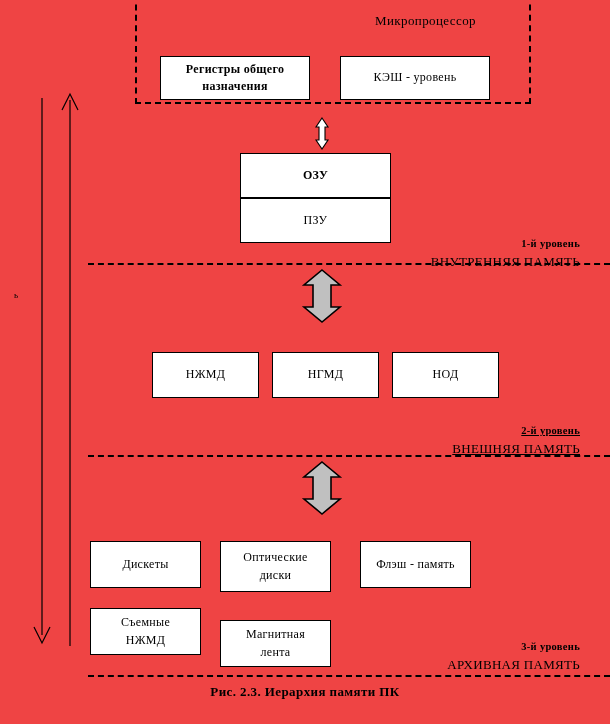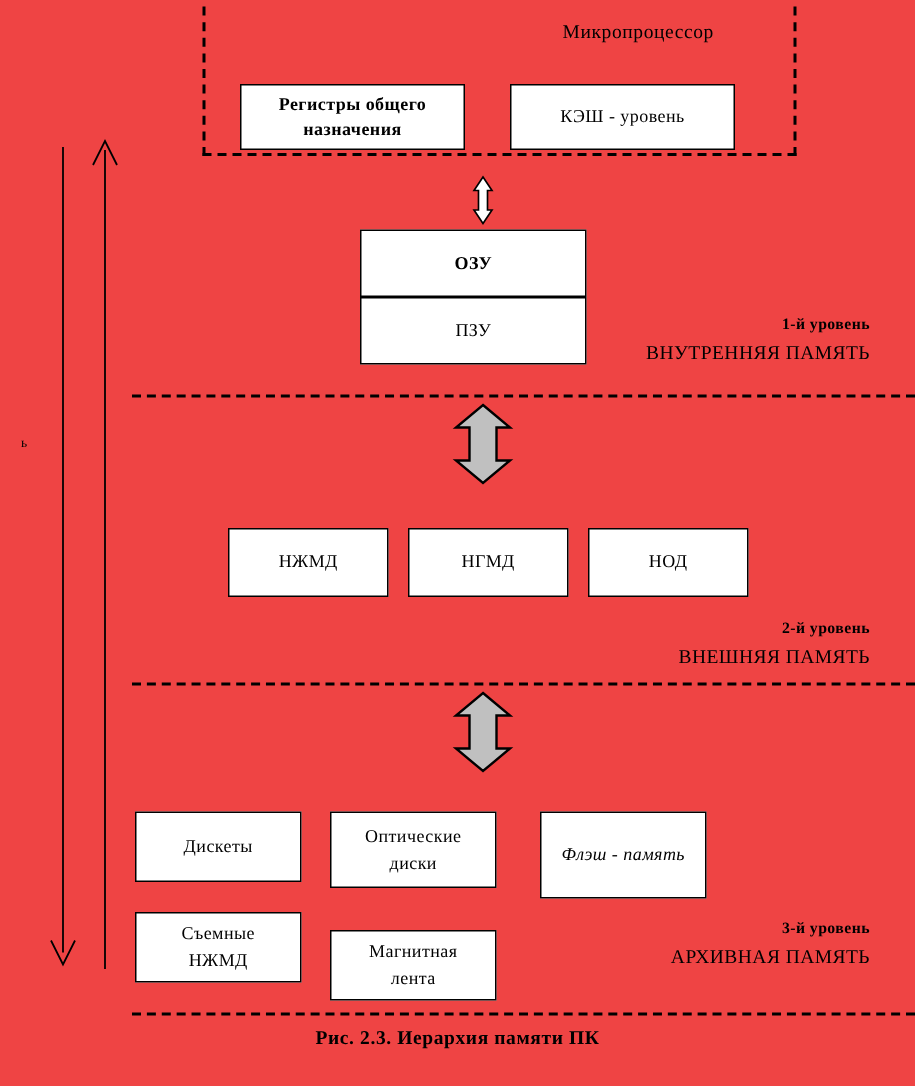--- a/index.html
+++ b/index.html
@@ -63,20 +63,21 @@
   }
 
   
   .level-label {
     position: absolute;
     text-align: right;
     font-size: 11.5px;
     line-height: 1.5;
     letter-spacing: 0.3px;
     white-space: nowrap;
+    margin-top: 27px;
   }
   .level-label .lvl-line1 { display: block; font-weight: bold; font-size: 10.5px; }
   .level-label .lvl-line2 { display: block; font-size: 13px; }
 
   
   #figure-caption {
     position: absolute;
     left: 0;
     top: 684px;
     width: 610px;
@@ -167,36 +168,36 @@
   </div>
 
   <div class="box" style="left:272px; top:352px; width:107px; height:46px;">
     <span>НГМД</span>
   </div>
 
   <div class="box" style="left:392px; top:352px; width:107px; height:46px;">
     <span>НОД</span>
   </div>
 
-  <div class="level-label" style="left:380px; top:412px; width:200px;">
+  <div class="level-label" style="left:380px; top:396px; width:200px;text-decoration:underline;">
     <span class="lvl-line1">2-й уровень</span>
     <span class="lvl-line2">ВНЕШНЯЯ ПАМЯТЬ</span>
   </div>
 
   <div class="separator" style="top:455px;"></div>
 
   <div class="box" style="left:90px; top:541px; width:111px; height:47px;">
     <span>Дискеты</span>
   </div>
 
   <div class="box" style="left:220px; top:541px; width:111px; height:51px;">
     <span>Оптические<br>диски</span>
   </div>
 
-  <div class="box" style="left:360px; top:541px; width:111px; height:58px;font-style:italic;">
+  <div class="box" style="left:360px; top:541px; width:111px; height:47px;">
     <span>Флэш - память</span>
   </div>
 
   <div class="box" style="left:90px; top:608px; width:111px; height:47px;">
     <span>Съемные<br>НЖМД</span>
   </div>
 
   <div class="box" style="left:220px; top:608px; width:111px; height:47px;margin-top:12px;">
     <span>Магнитная<br>лента</span>
   </div>

